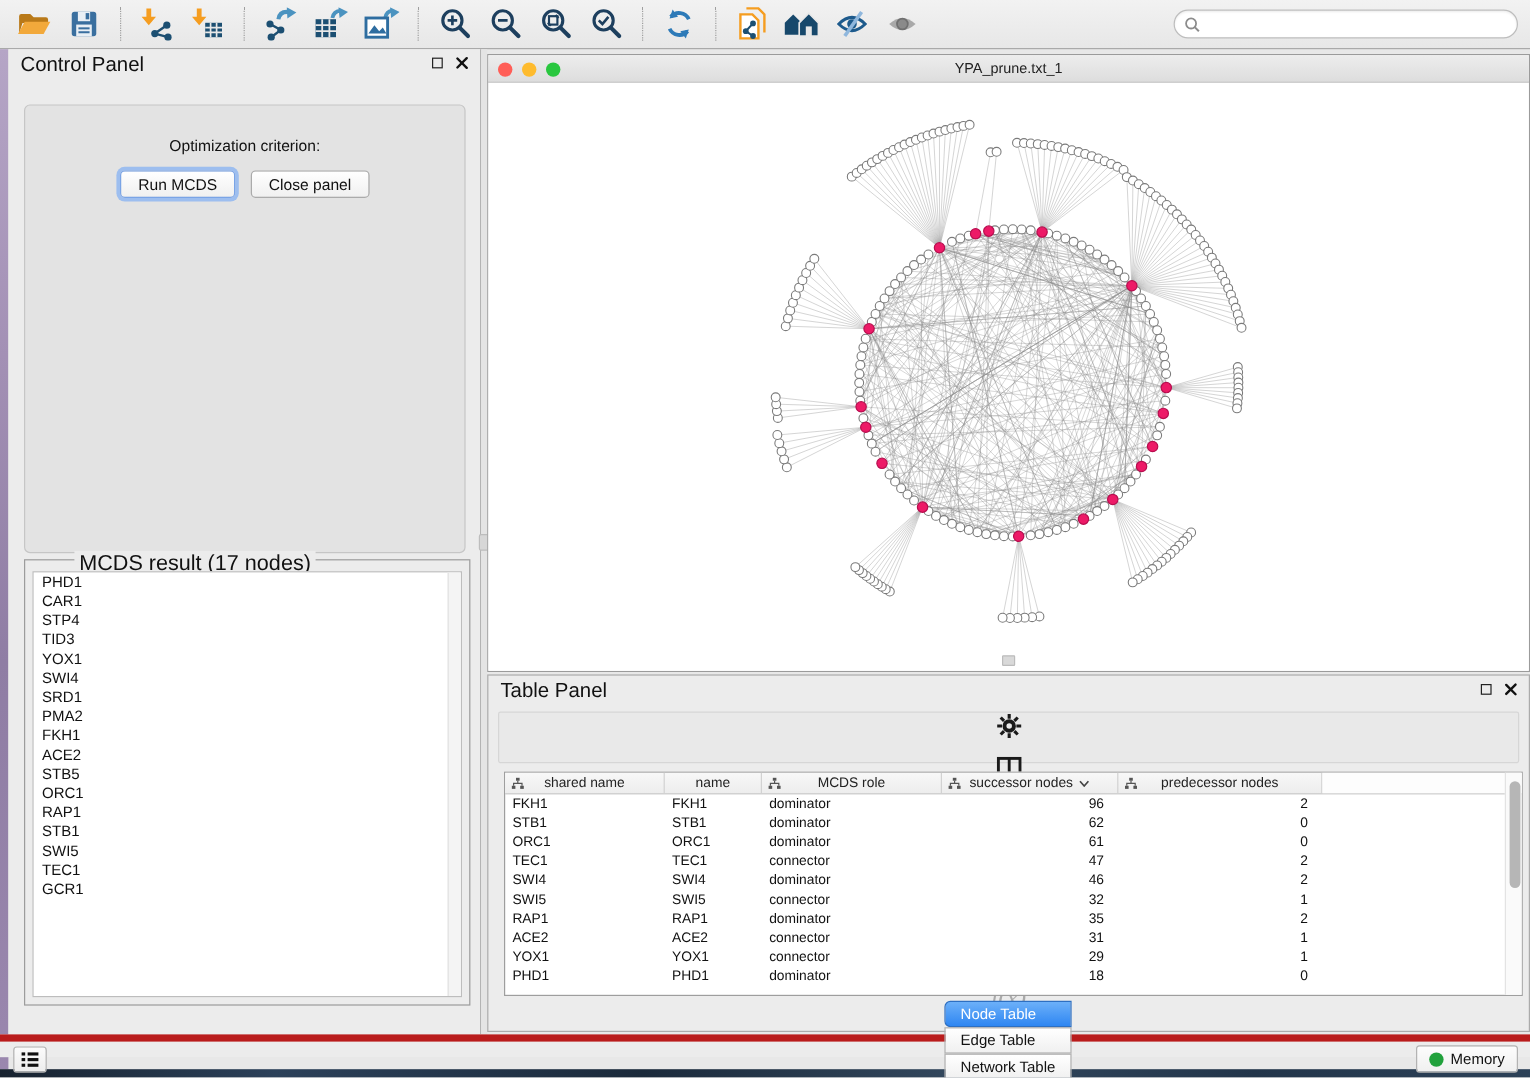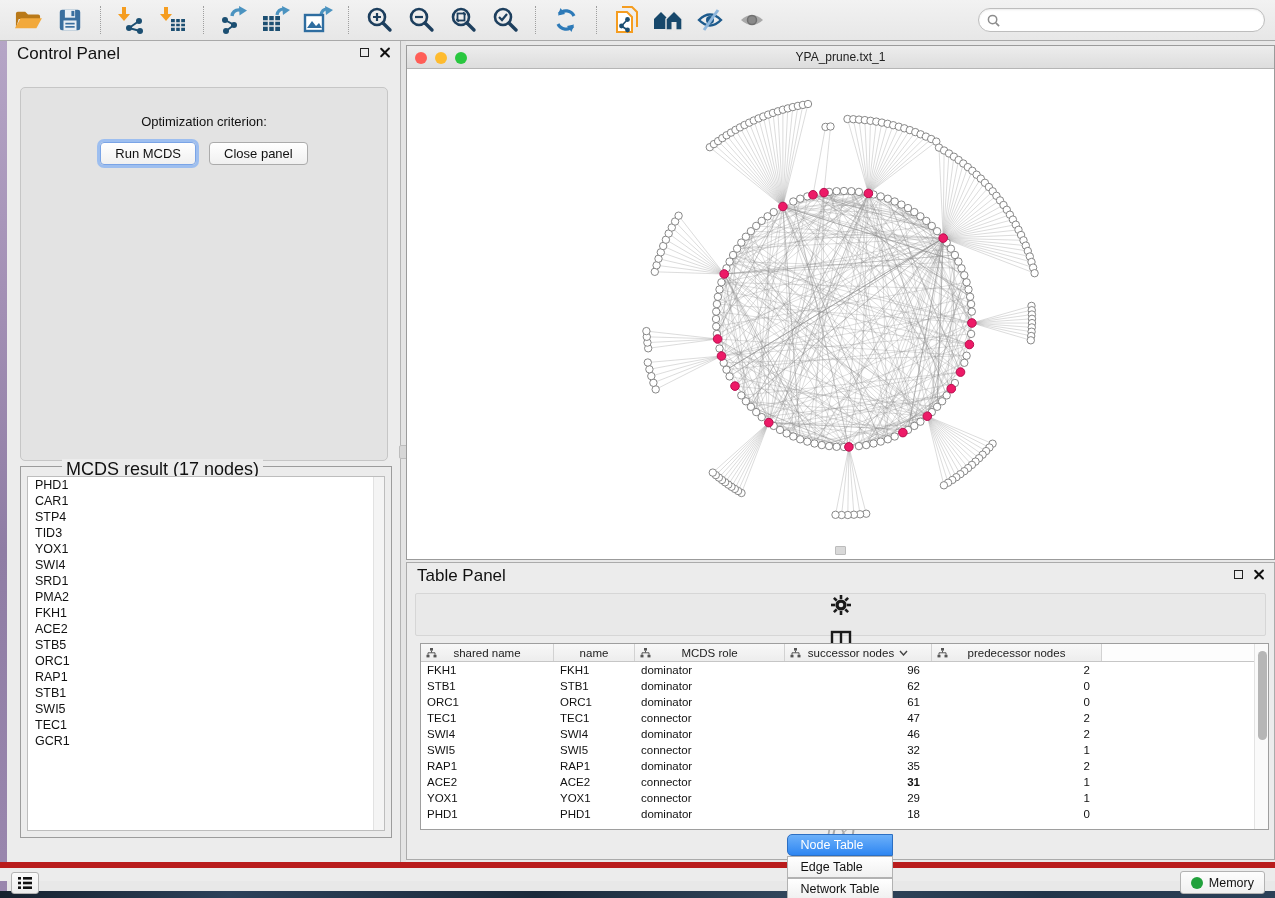--- a/index.html
+++ b/index.html
@@ -1197,21 +1197,21 @@
             <div class="td" style="width: 133px;">RAP1</div>
             <div class="td" style="width: 81px;">RAP1</div>
             <div class="td" style="width: 150px;">dominator</div>
             <div class="td right" style="width: 147px;">35</div>
             <div class="td right" style="width: 170px;">2</div>
           </div>
           <div class="tr">
             <div class="td" style="width: 133px;">ACE2</div>
             <div class="td" style="width: 81px;">ACE2</div>
             <div class="td" style="width: 150px;">connector</div>
-            <div class="td right" style="width: 147px; font-weight: bold;">31</div>
+            <div class="td right" style="width: 147px;">31</div>
             <div class="td right" style="width: 170px;">1</div>
           </div>
           <div class="tr">
             <div class="td" style="width: 133px;">YOX1</div>
             <div class="td" style="width: 81px;">YOX1</div>
             <div class="td" style="width: 150px;">connector</div>
             <div class="td right" style="width: 147px;">29</div>
             <div class="td right" style="width: 170px;">1</div>
           </div>
           <div class="tr">

